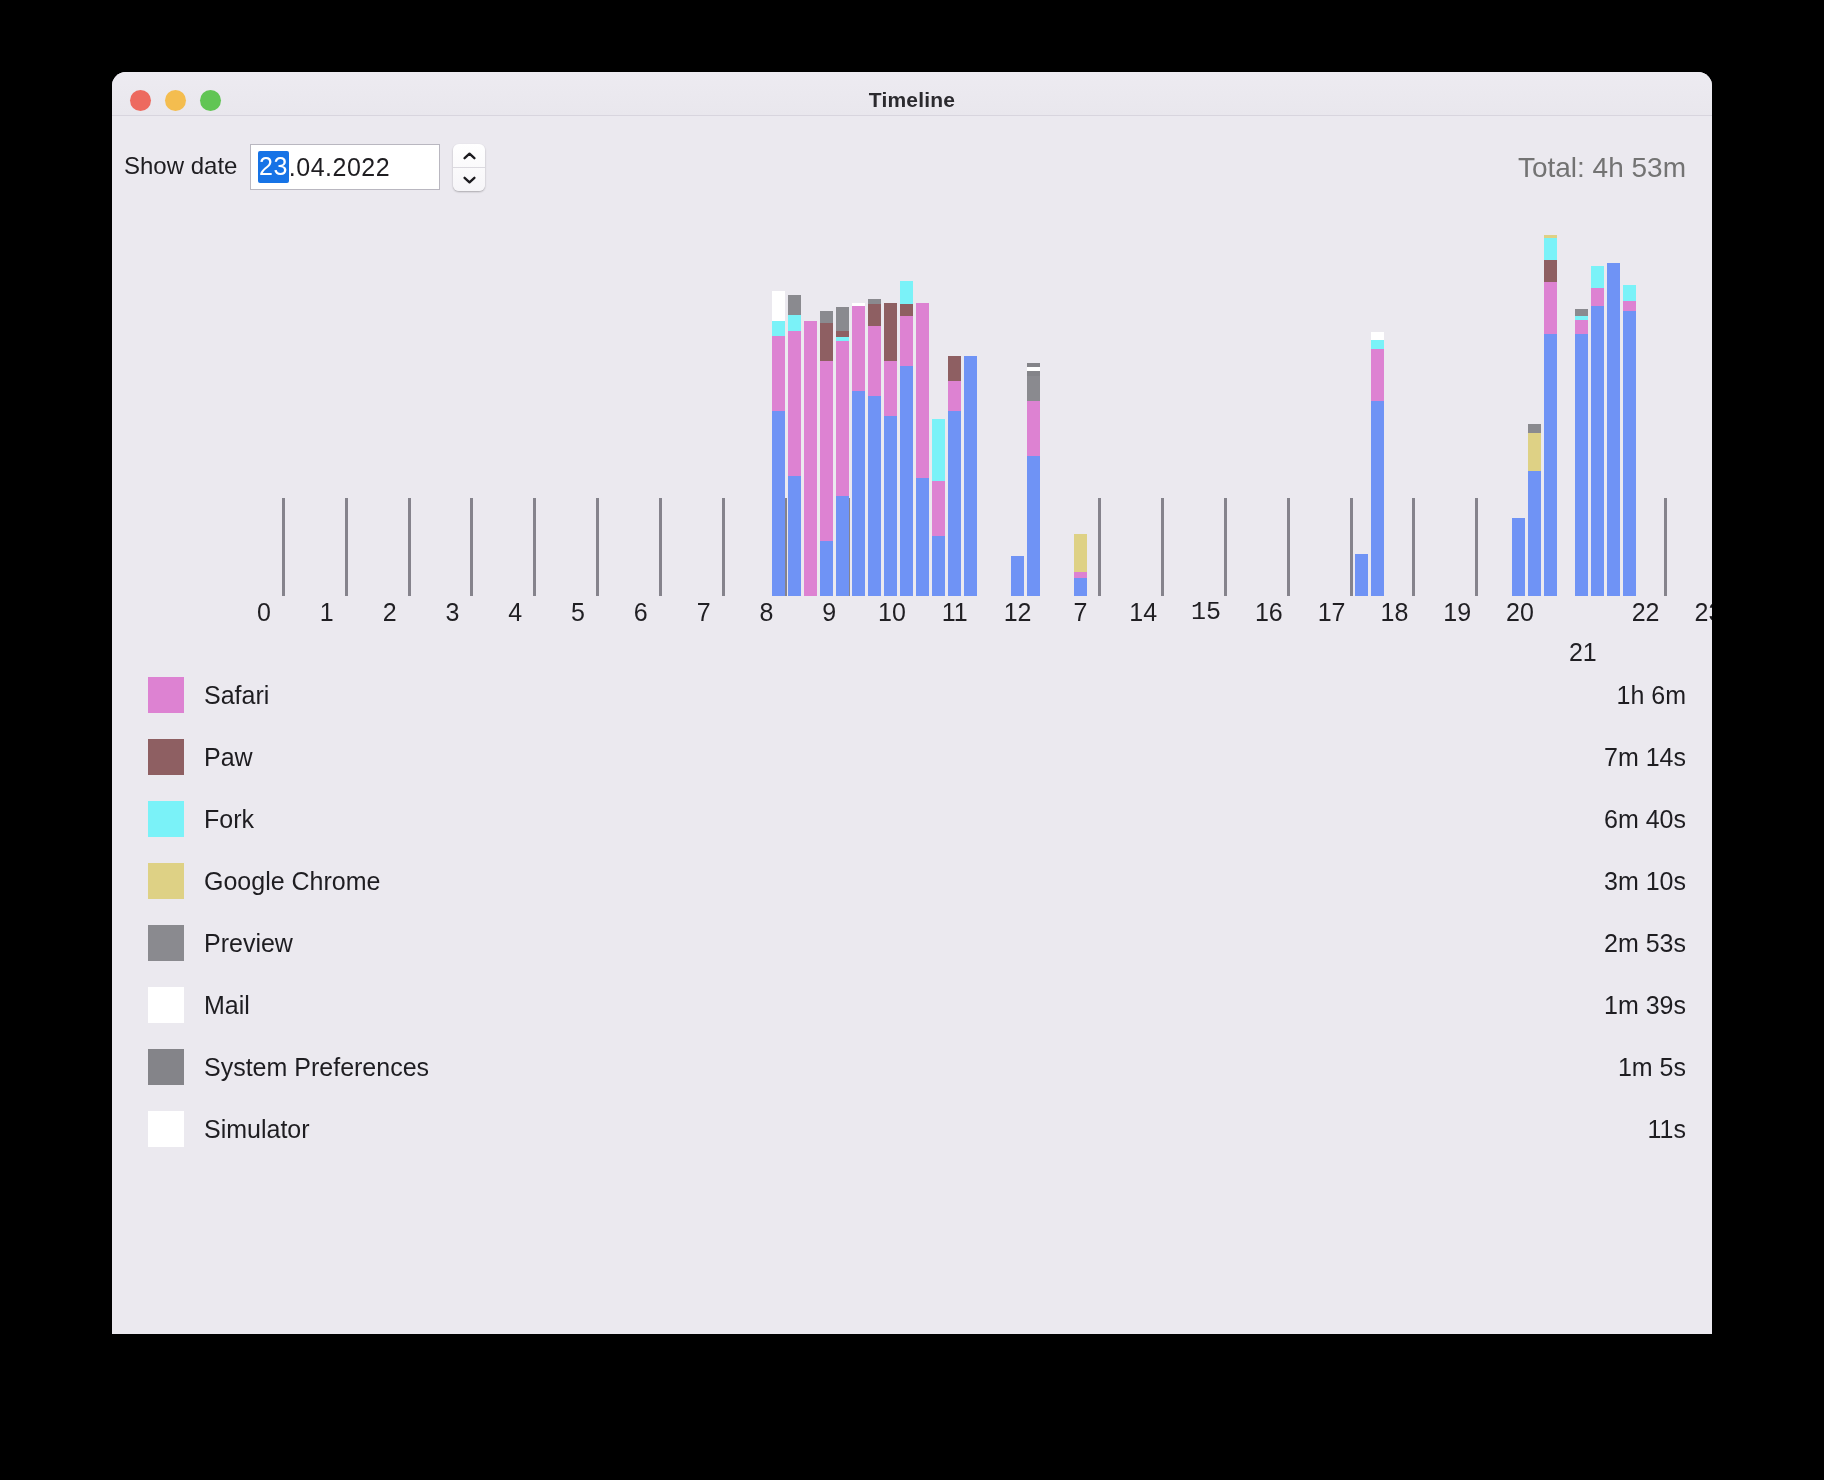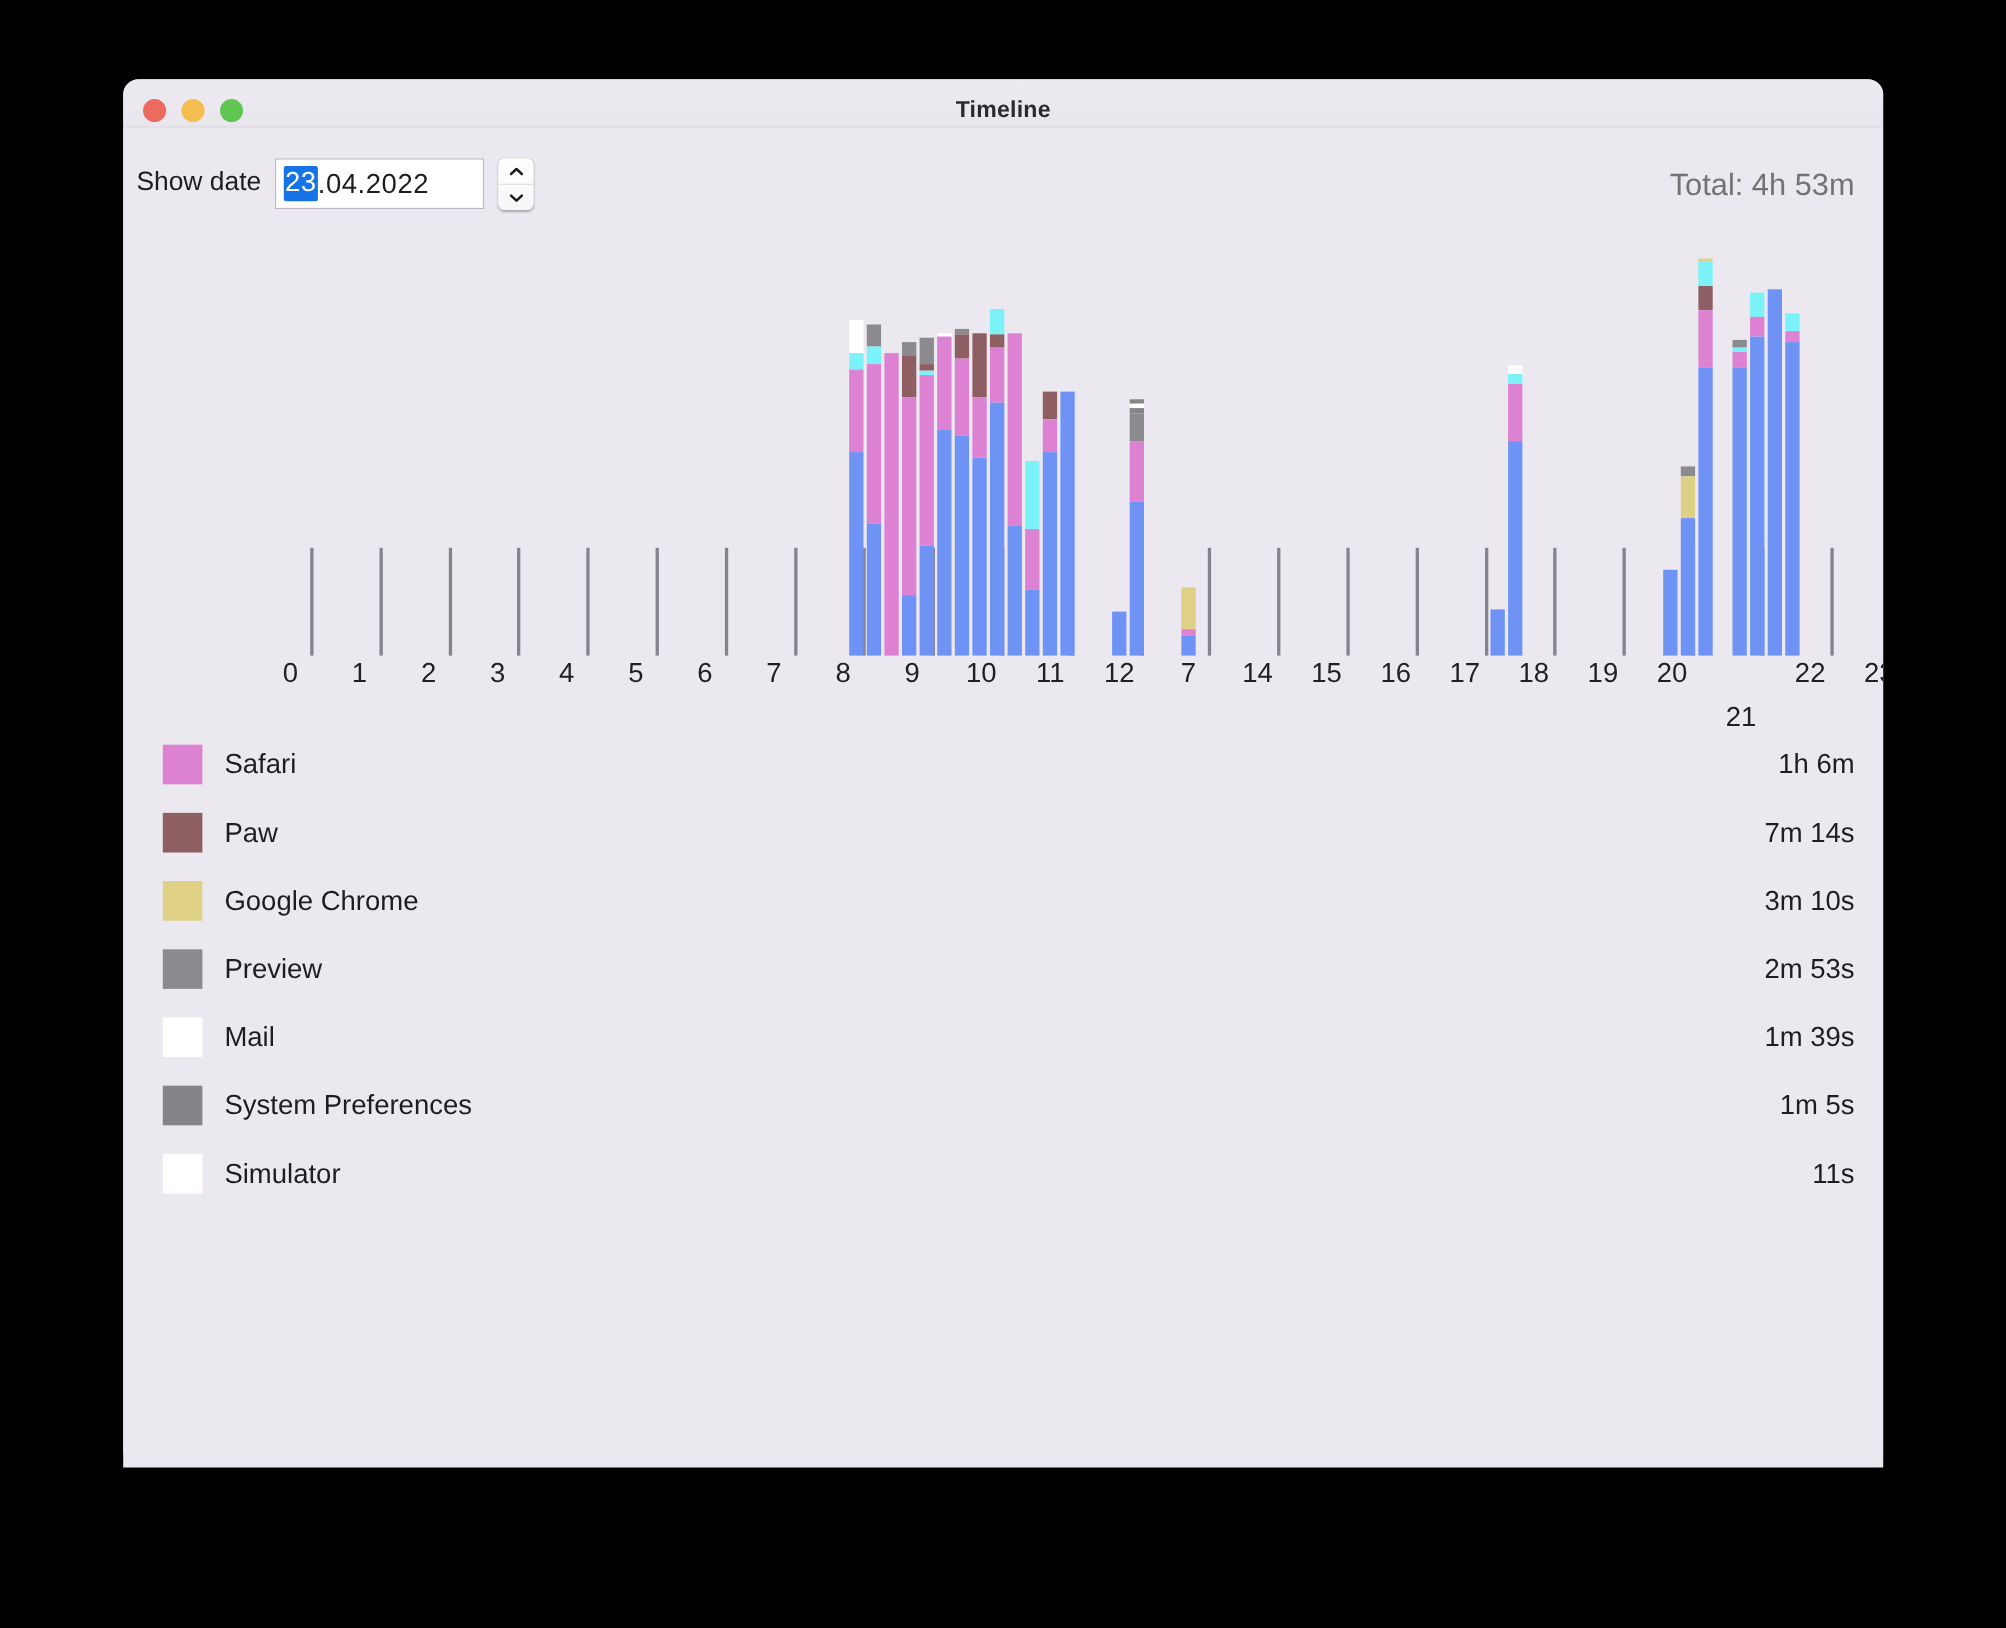--- a/index.html
+++ b/index.html
@@ -412,21 +412,21 @@
             <div class="axis-label" style="left: 466px;">5</div>
             <div class="axis-label" style="left: 528.8px;">6</div>
             <div class="axis-label" style="left: 591.6px;">7</div>
             <div class="axis-label" style="left: 654.4px;">8</div>
             <div class="axis-label" style="left: 717.2px;">9</div>
             <div class="axis-label" style="left: 780px;">10</div>
             <div class="axis-label" style="left: 842.8px;">11</div>
             <div class="axis-label" style="left: 905.6px;">12</div>
             <div class="axis-label" style="left: 968.4px;">7</div>
             <div class="axis-label" style="left: 1031.2px;">14</div>
-            <div class="axis-label" style="left: 1094px;">15</div>
+            <div class="axis-label" style="left: 1094px; font-family: Liberation Mono, monospace;">15</div>
             <div class="axis-label" style="left: 1156.8px;">16</div>
             <div class="axis-label" style="left: 1219.6px;">17</div>
             <div class="axis-label" style="left: 1282.4px;">18</div>
             <div class="axis-label" style="left: 1345.2px;">19</div>
             <div class="axis-label" style="left: 1408px;">20</div>
             <div class="axis-label" style="left: 1470.8px; margin-top: 40px;">21</div>
             <div class="axis-label" style="left: 1533.6px;">22</div>
             <div class="axis-label" style="left: 1596.4px;">23</div>
           </div>
       </div>
@@ -436,20 +436,25 @@
             <div class="swatch" style="background: rgb(221, 130, 210);"></div>
             <div class="legend-name">Safari</div>
             <div class="legend-dur">1h 6m</div>
           </div>
           <div class="legend-row">
             <div class="swatch" style="background: rgb(142, 95, 98);"></div>
             <div class="legend-name">Paw</div>
             <div class="legend-dur">7m 14s</div>
           </div>
           <div class="legend-row">
+            <div class="swatch" style="background: rgb(122, 242, 248);"></div>
+            <div class="legend-name">Fork</div>
+            <div class="legend-dur">6m 40s</div>
+          </div>
+          <div class="legend-row">
             <div class="swatch" style="background: rgb(222, 209, 133);"></div>
             <div class="legend-name">Google Chrome</div>
             <div class="legend-dur">3m 10s</div>
           </div>
           <div class="legend-row">
             <div class="swatch" style="background: rgb(138, 138, 143);"></div>
             <div class="legend-name">Preview</div>
             <div class="legend-dur">2m 53s</div>
           </div>
           <div class="legend-row">

